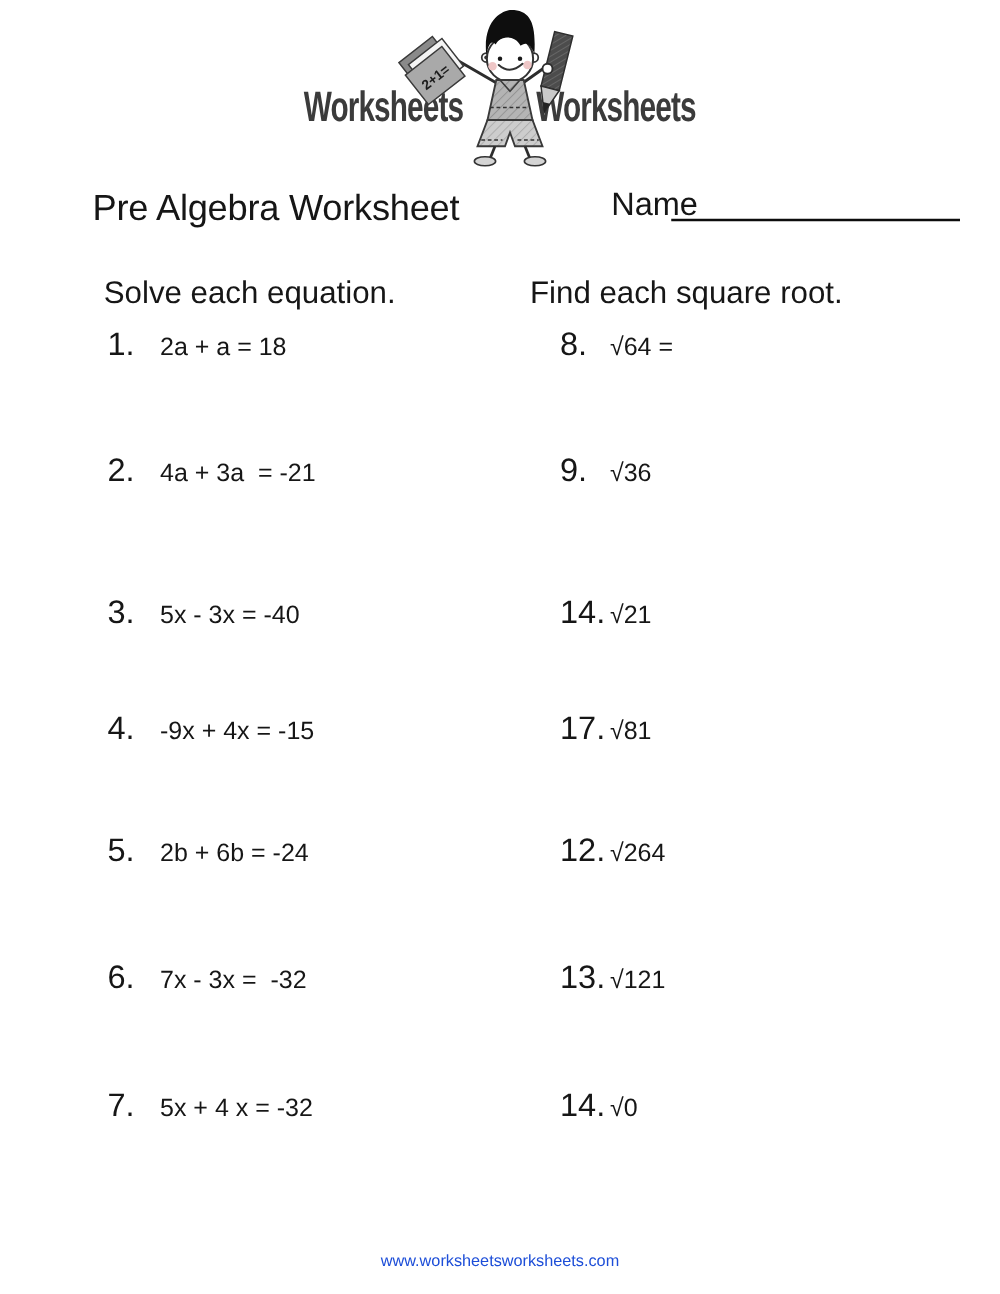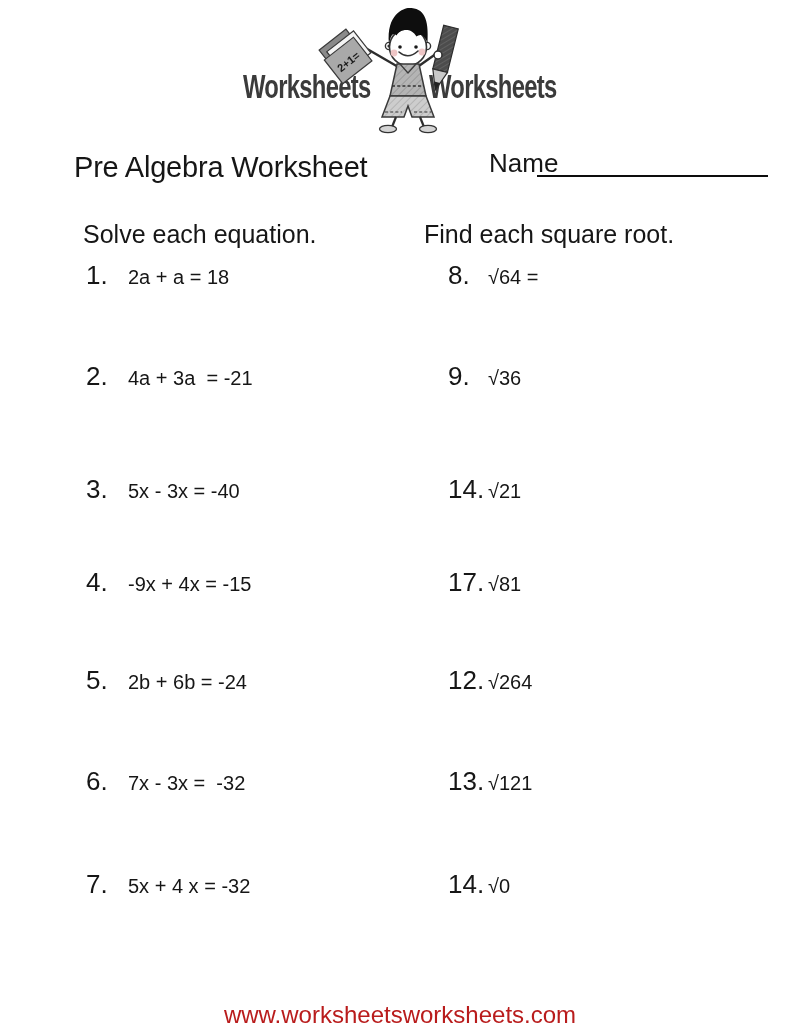--- a/index.html
+++ b/index.html
@@ -32,21 +32,21 @@
   .prob.colL { left:86px; }
   .prob.colL .num { width:42px; }
   .prob.colR { left:448px; }
   .prob.colR .num { width:40px; }
   
   .r1 { top:260px; } .r2 { top:361px; } .r3 { top:474px; } .r4 { top:567px; }
   .r5 { top:665px; } .r6 { top:766px; } .r7 { top:869px; }
   
   .footer {
     position:absolute; left:0; top:1001px; width:100%;
-    text-align:center; font-size:24px; color:#b91c1c;
+    text-align:center; font-size:13px; color:#1d4ed8;
   }
 </style>
 </head>
 <body>
 
 <div class="page">
 
   <div class="logo-text left">Worksheets</div>
   <div class="logo-text right">Worksheets</div>
 

